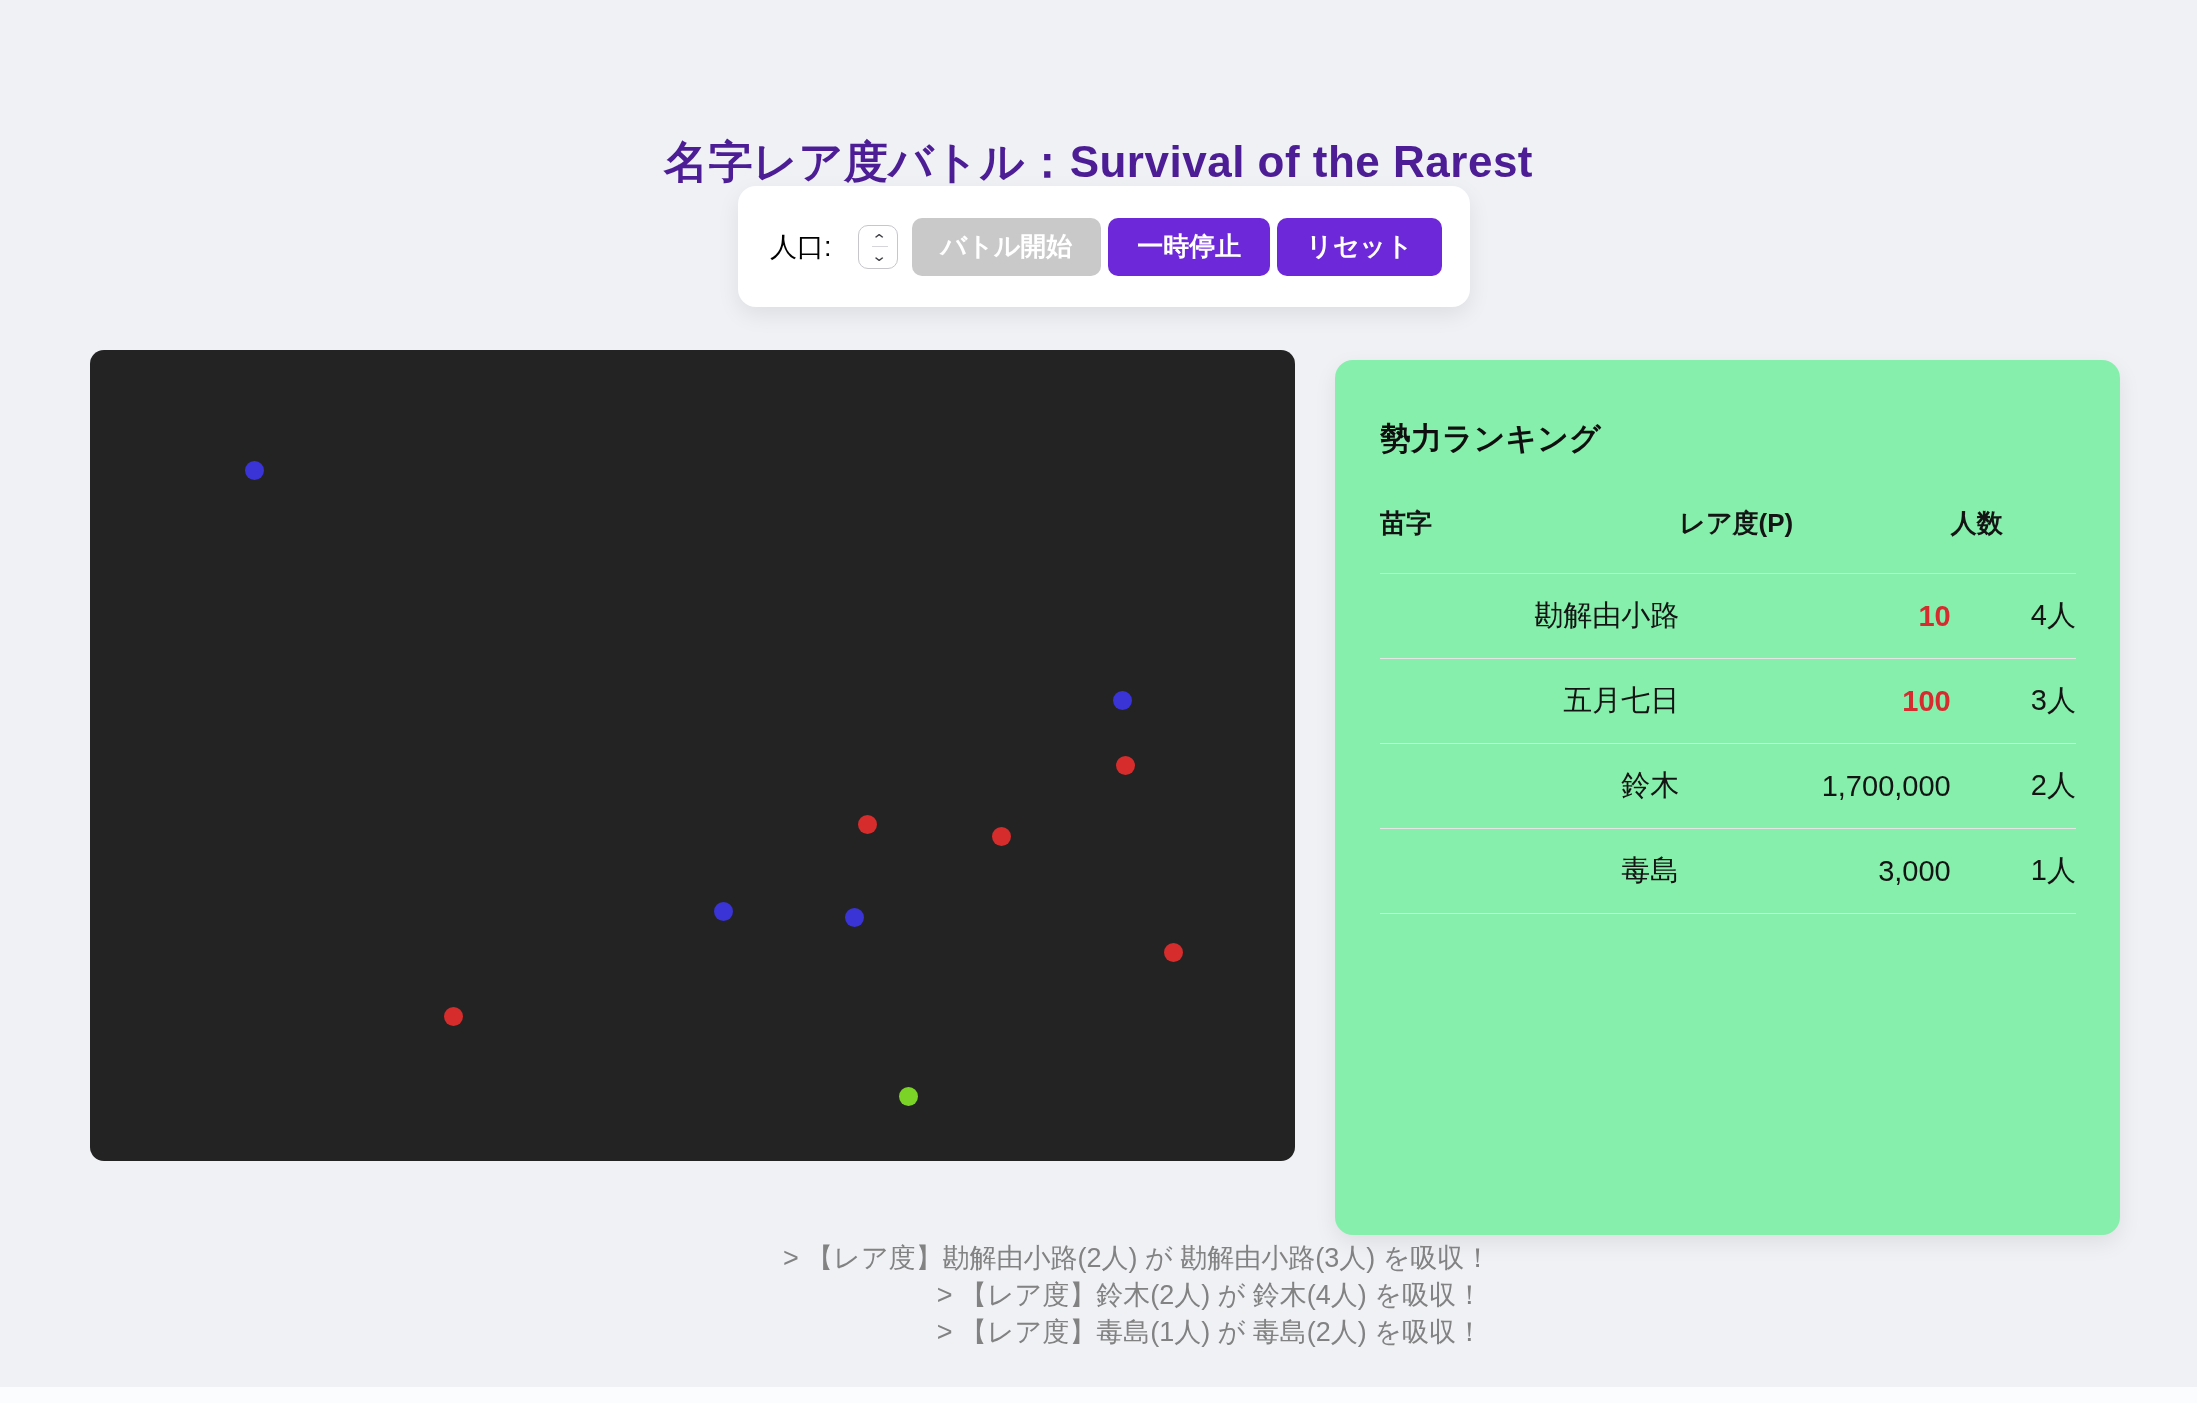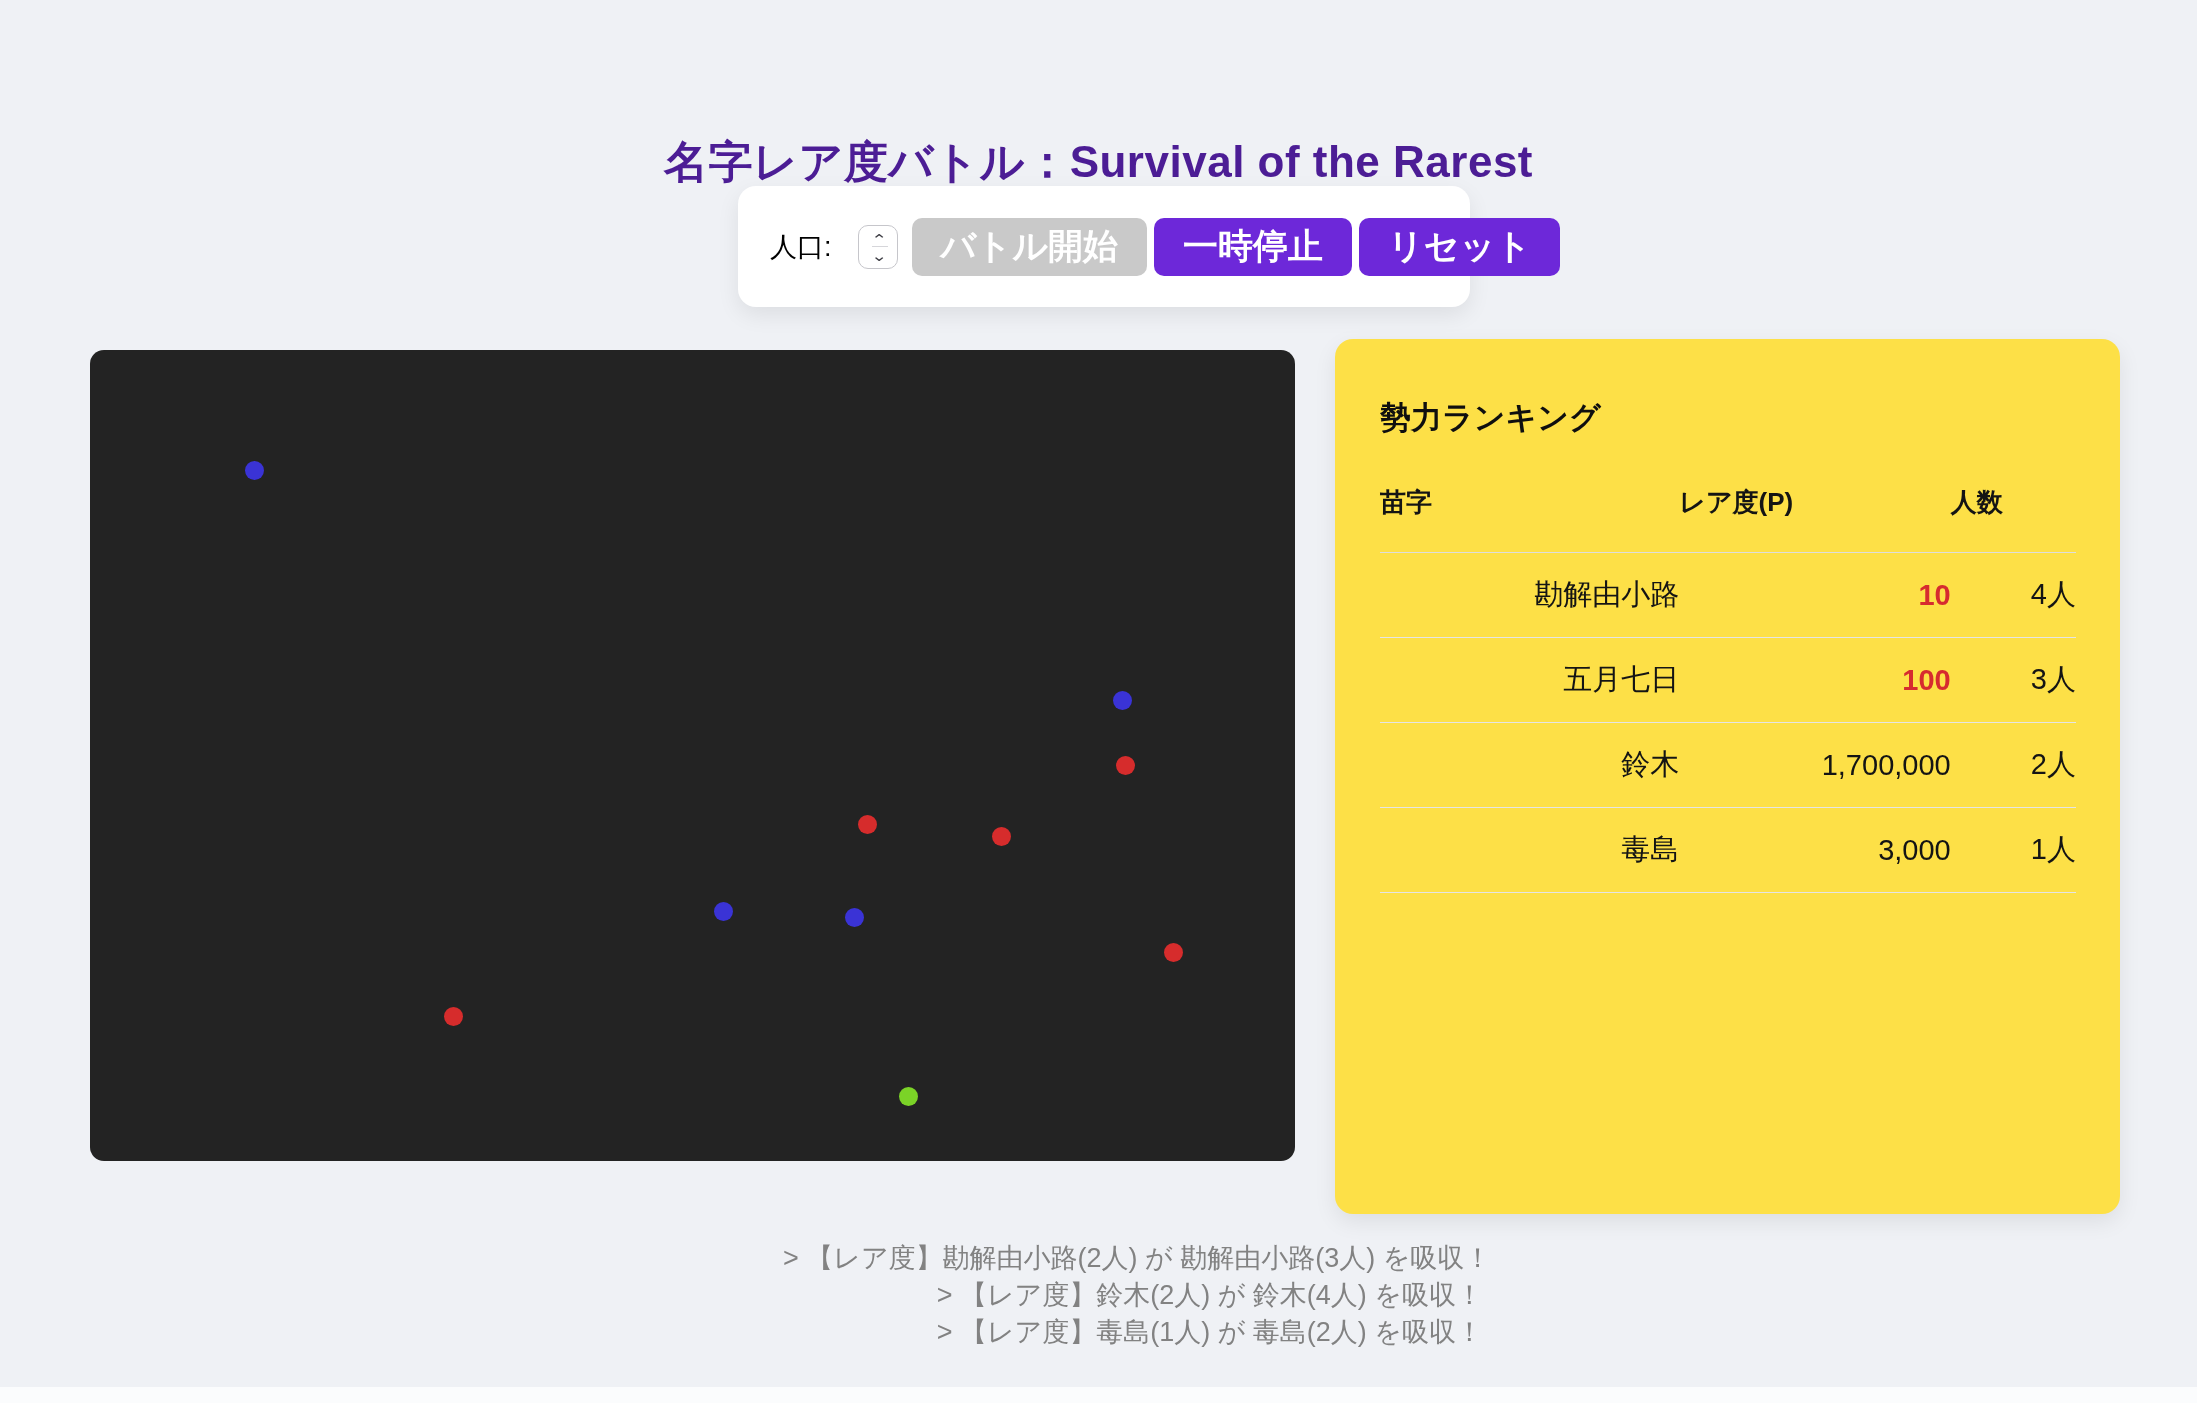--- a/index.html
+++ b/index.html
@@ -31,35 +31,35 @@
   }
   .pop-input{
     border:none; outline:none; width:100%; font-size:27px; color:#111;
     font-family:"Liberation Sans", sans-serif; background:transparent; padding:0;
   }
   .stepper{ display:flex; flex-direction:column; align-items:center; line-height:1; user-select:none; }
   .stepper .chev{ font-size:15px; color:#3c3c43; height:13px; display:block; transform:scaleX(1.3); cursor:pointer; }
   .stepper .divider{ width:16px; height:1px; background:#d6d6da; margin:1px 0; }
   .btn{
     height:58px; border:none; border-radius:10px; color:#ffffff;
-    font-size:35px; font-weight:bold; font-family:Liberation Serif, serif;
+    font-size:26px; font-weight:bold; font-family:Liberation Serif, serif;
     padding:0 29px; margin-left:7px; cursor:pointer; white-space:nowrap;
   }
   .btn-start{ background:#c9c9c9; cursor:default; }
   .btn-blue{ background:#6d28d9; }
   
   .battle-canvas{
     position:absolute; left:90px; top:350px; width:1205px; height:811px;
     background:#232323; border-radius:14px; overflow:hidden;
   }
   .dot{ position:absolute; width:19px; height:19px; border-radius:50%; margin:-10px 0 0 -10px; }
   
   .ranking-panel{
-    position:absolute; left:1335px; top:339px; width:785px; height:875px;
-    background:#fde047; border-radius:18px;
+    position:absolute; left:1335px; top:360px; width:785px; height:875px;
+    background:#86efac; border-radius:18px;
     box-shadow:0 8px 22px rgba(0,0,0,.08);
     box-sizing:border-box; padding:58px 44px 42px 45px;
   }
   .ranking-heading{ font-size:31px; font-weight:bold; color:#0f0f0f; margin:0 0 32px 0; }
   table.ranking{ width:100%; border-collapse:collapse; font-size:29px; color:#141414; table-layout:fixed; }
   table.ranking col.c1{ width:43%; } table.ranking col.c2{ width:39%; } table.ranking col.c3{ width:18%; }
   table.ranking th{
     text-align:left; font-weight:bold; font-size:26px;
     padding:14px 0 32px 0; border-bottom:1px solid #dedede;
   }

